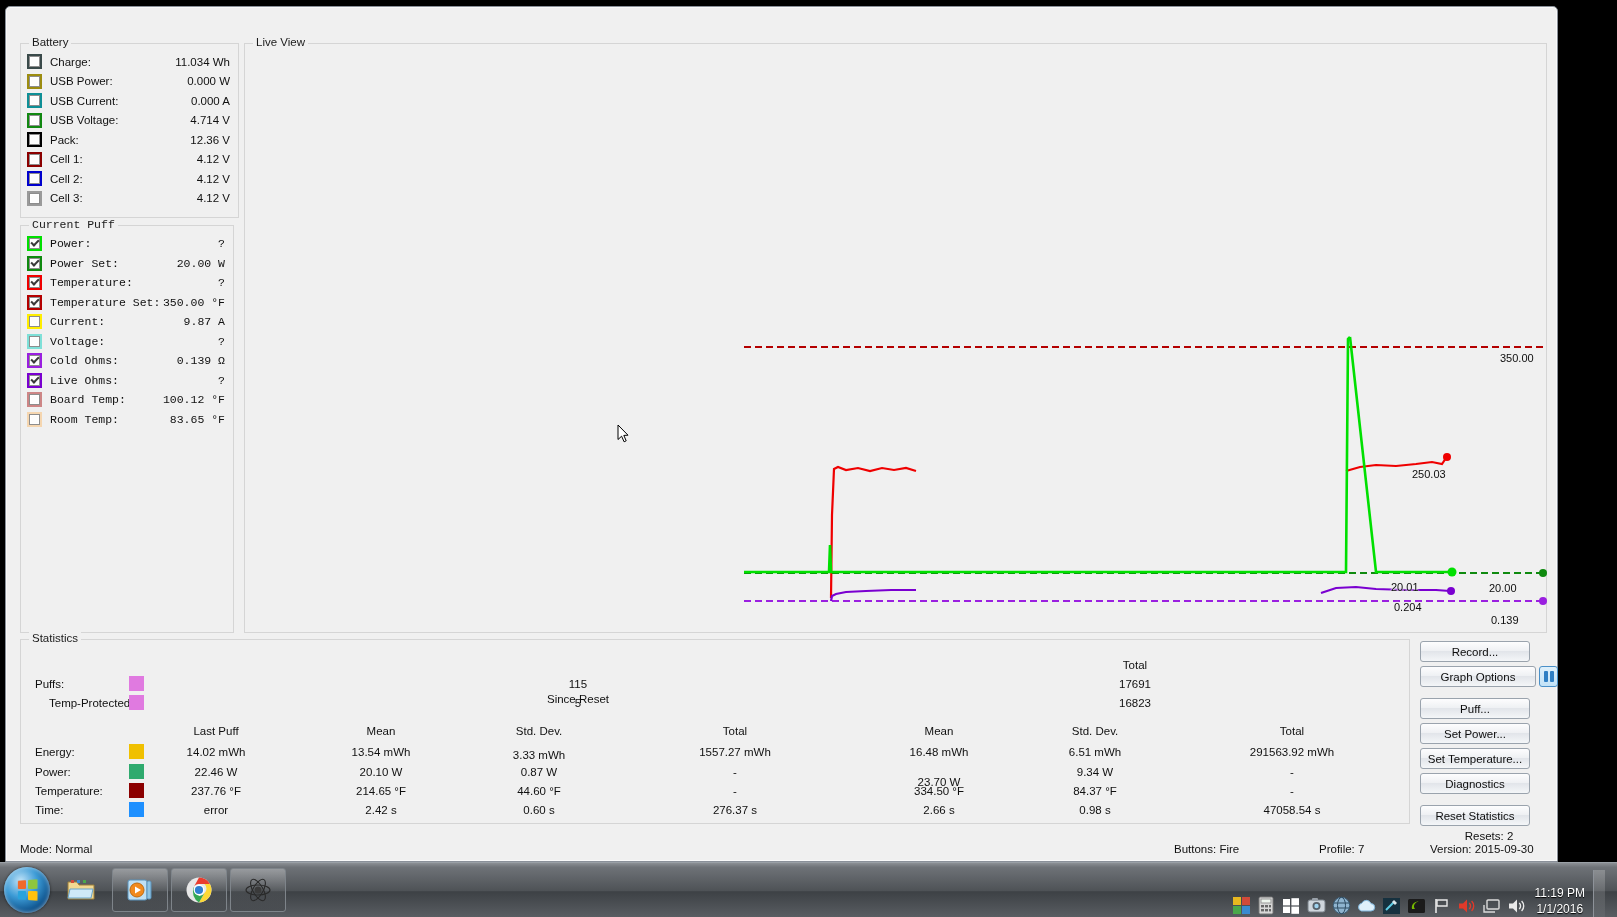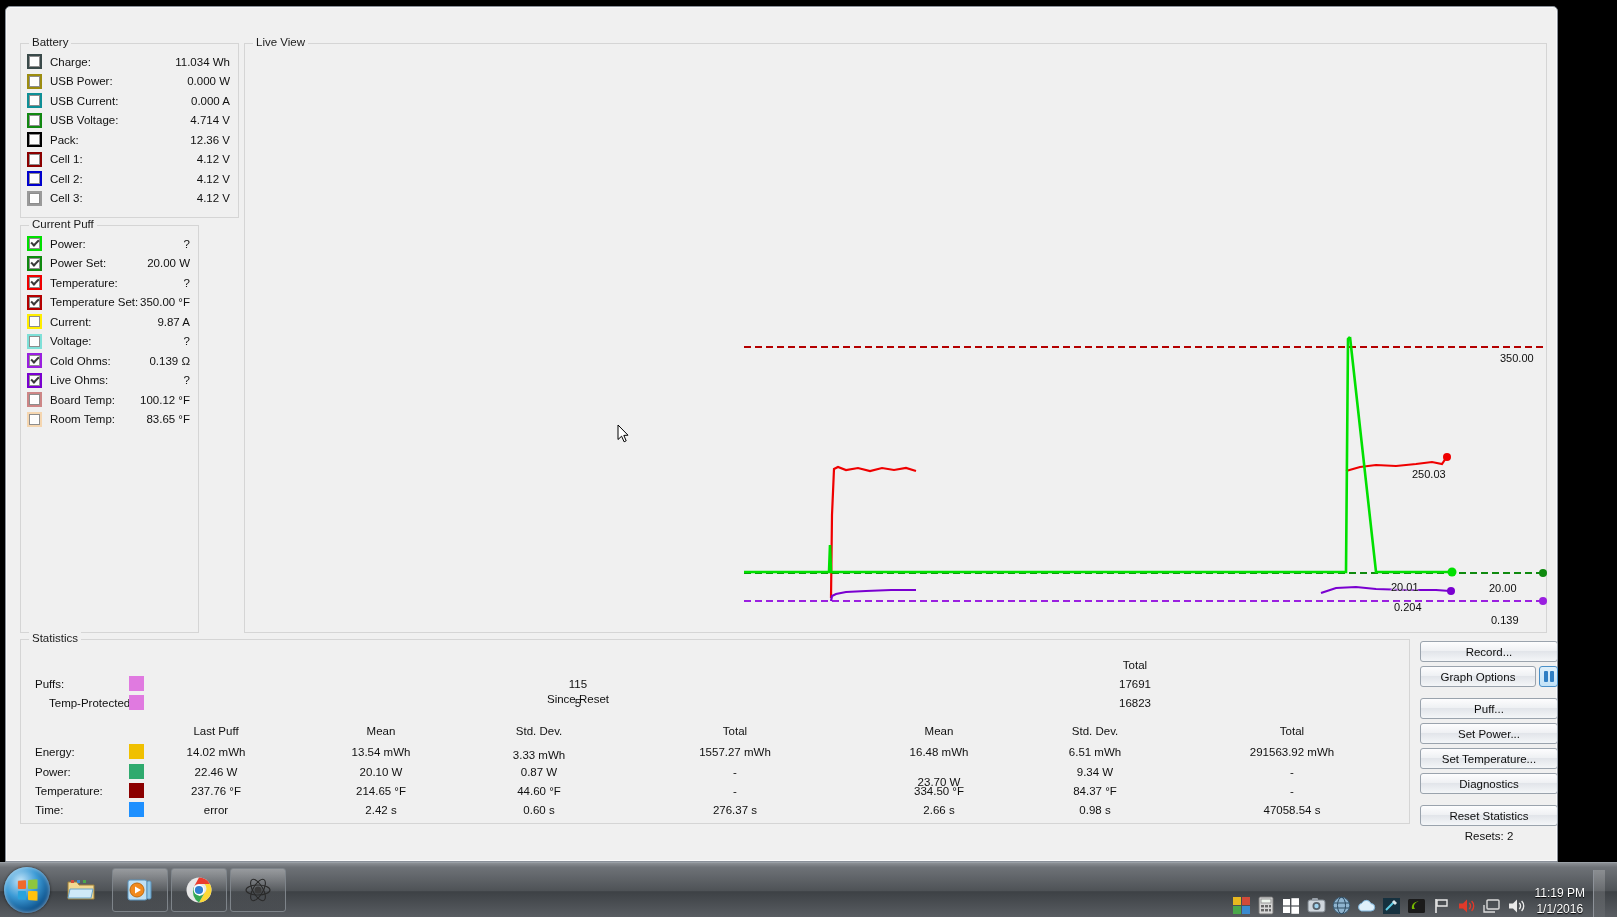--- a/index.html
+++ b/index.html
@@ -57,21 +57,21 @@
     background: #f0f0f0;
   }
   .groupbox > .gb-title {
     position: absolute; top: -8px; left: 8px;
     background: #f0f0f0; padding: 0 3px;
     font-size: 11.5px; color: #1a1a1a;
   }
 
   
   #gb-battery { left: 14px; top: 36px; width: 219px; height: 175px; }
-  #gb-puff    { left: 14px; top: 218px; width: 179px; height: 408px; }
+  #gb-puff    { left: 14px; top: 218px; width: 214px; height: 408px; font-family: Liberation Mono, monospace; }
   #gb-live    { left: 238px; top: 36px; width: 1303px; height: 590px; }
   #gb-stats   { left: 14px; top: 632px; width: 1390px; height: 185px; }
 
   
   .row {
     display: flex; align-items: center;
     height: 19.5px; padding-left: 6px; padding-right: 8px;
   }
   .swatch {
     width: 15px; height: 15px; flex: none;
@@ -105,21 +105,21 @@
   }
 
   
   #stats-inner { position: absolute; inset: 0; }
   .st-text { position: absolute; font-size: 11.5px; color: #101010; white-space: nowrap; }
   .st-sw { position:absolute; width:15px; height:15px; display:flex; align-items:center; justify-content:center;}
 
   
   #btncol { position: absolute; left: 1414px; top: 634px; width: 140px; }
   .btn {
-    width: 138px; height: 21px; margin-bottom: 4px;
+    width: 110px; height: 21px; margin-bottom: 4px;
     border: 1px solid #9aa3ad; border-radius: 3px;
     background: linear-gradient(to bottom,#fdfdfe,#eef0f3 48%,#e2e5ea 50%,#f4f6f8);
     font-size: 11.5px; color: #0d0d0d;
     display: flex; align-items: center; justify-content: center;
     font-family: "Liberation Sans", sans-serif;
   }
   .btn.narrow { width: 116px; margin-bottom: 0; }
   .btnrow { display: flex; align-items: center; gap: 3px; margin-bottom: 4px; }
   .icobtn {
     width: 19px; height: 21px;
@@ -431,20 +431,26 @@
       <div style="height:7px"></div>
       <div class="btn">Puff...</div>
       <div class="btn">Set Power...</div>
       <div class="btn">Set Temperature...</div>
       <div class="btn">Diagnostics</div>
       <div style="height:7px"></div>
       <div class="btn">Reset Statistics</div>
       <div class="resets">Resets: 2</div>
     </div>
 
+    <div id="statusbar">
+      <span class="sb" style="left:14px;">Mode: Normal</span>
+      <span class="sb" style="left:1168px;">Buttons: Fire</span>
+      <span class="sb" style="left:1313px;">Profile: 7</span>
+      <span class="sb" style="left:1424px;">Version: 2015-09-30</span>
+    </div>
 
     <svg id="cursor" viewBox="0 0 12 19">
       <path d="M1,1 L1,15.5 L4.6,12.2 L7.1,17.8 L9.2,16.8 L6.8,11.4 L11,11.2 Z" fill="#ffffff" stroke="#000000" stroke-width="1"></path>
     </svg>
   </div>
 
   <div id="taskbar">
     <div id="startorb">
       <span class="orbflag">
         <i style="background:#f06a2a"></i>

